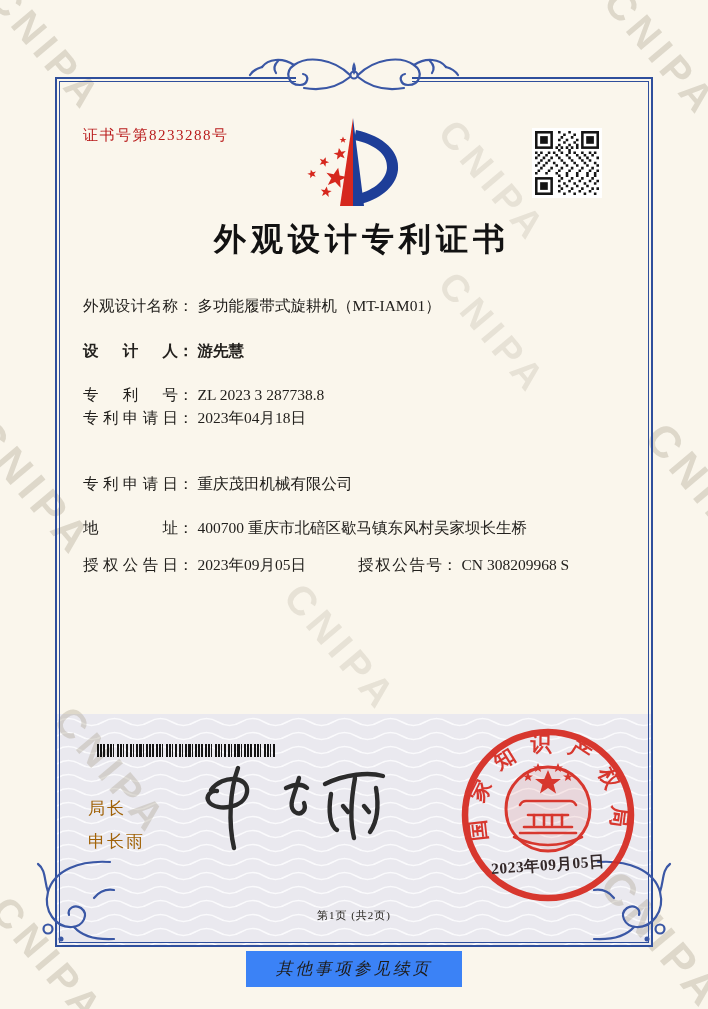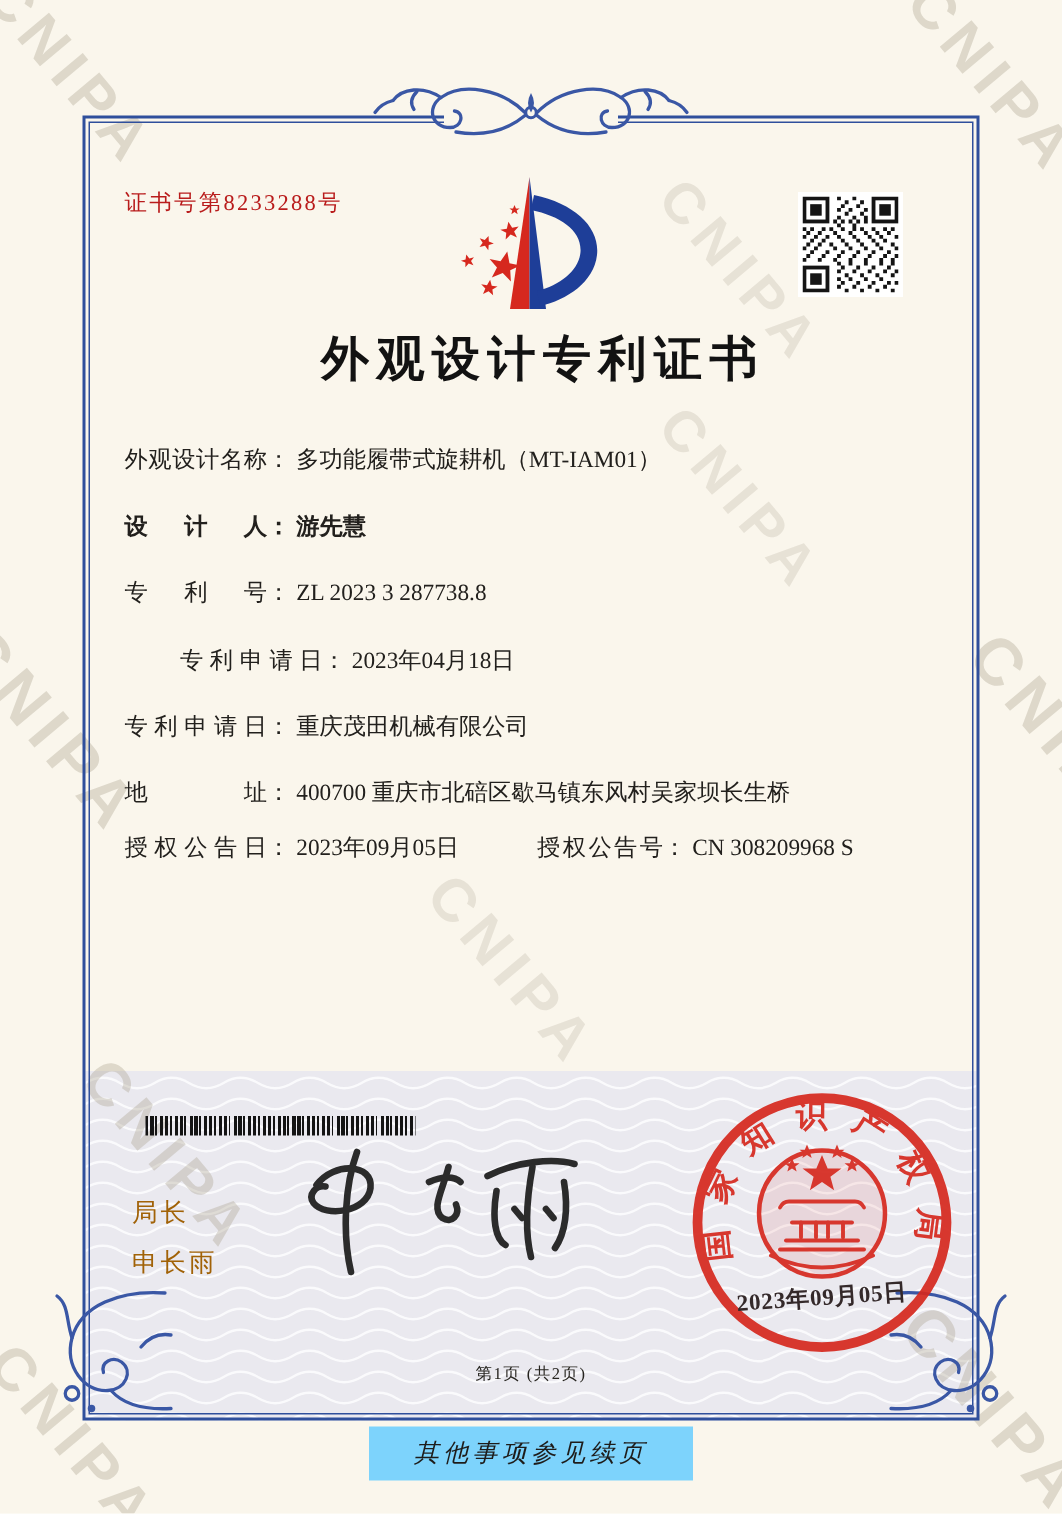--- a/index.html
+++ b/index.html
@@ -30,21 +30,21 @@
   .qr{position:absolute;left:3px;top:3px;}
   .title{position:absolute;z-index:4;left:16px;right:0;top:218px;text-align:center;
          font-size:32px;font-weight:700;letter-spacing:5px;color:#121212;}
   
   .row{position:absolute;z-index:4;left:83px;font-size:15.5px;color:#22201d;white-space:nowrap;}
   .flabel{display:inline-block;width:95px;text-align:justify;text-align-last:justify;vertical-align:top;}
   .flabel2{display:inline-block;width:84px;text-align:justify;text-align-last:justify;vertical-align:top;}
   .fcolon{display:inline-block;margin-right:4px;}
   .fvalue{display:inline-block;}
   .pair2{position:absolute;left:275px;top:0;white-space:nowrap;}
-  .r1{top:296px;} .r2{top:341px;font-weight:bold;} .r3{top:385px;} .r4{top:430px;margin-left:37px;}
+  .r1{top:296px;} .r2{top:341px;font-weight:bold;} .r3{top:385px;} .r4{top:408px;}
   .r5{top:474px;} .r6{top:518px;} .r7{top:555px;}
   
   .paras{position:absolute;z-index:4;left:83px;top:590px;width:545px;}
   .paras p{margin:0 0 9px 0;font-size:14.4px;line-height:22px;text-align:justify;
            text-indent:2.1em;font-style:italic;color:#1e1c1a;letter-spacing:0.3px;}
   
   .barcode{position:absolute;z-index:4;left:97px;top:744px;width:180px;height:13px;
            background:repeating-linear-gradient(90deg,#141414 0 2px,rgba(0,0,0,0) 2px 3.2px,
            #141414 3.2px 5.4px,rgba(0,0,0,0) 5.4px 6.4px,#141414 6.4px 7.6px,rgba(0,0,0,0) 7.6px 9.8px);}
   
@@ -52,21 +52,21 @@
           font-size:17px;line-height:33px;letter-spacing:2px;color:#a16207;}
   .sig{position:absolute;z-index:5;left:183px;top:760px;}
   
   .seal{position:absolute;z-index:5;left:456px;top:723px;opacity:0.92;}
   .sealdate{position:absolute;z-index:6;left:462px;top:855px;width:172px;text-align:center;
             font-size:15.5px;font-weight:600;letter-spacing:0.5px;color:#34292a;transform:rotate(-4deg);}
   
   .pageinfo{position:absolute;z-index:4;left:0;right:0;top:908px;text-align:center;
             font-size:11px;color:#26241f;letter-spacing:1px;}
   .footnote{position:absolute;z-index:4;left:50%;top:951px;transform:translateX(-50%);
-            background:#7dd3fc;padding:7px 30px;font-size:16.5px;font-style:italic;
+            background:#3b82f6;padding:7px 30px;font-size:16.5px;font-style:italic;
             letter-spacing:3px;color:#1e1c1a;white-space:nowrap;}
 </style>
 </head>
 <body>
 
 <div class="page">
 
   <span class="wm" style="left:-30px;top:25px;">CNIPA</span>
   <span class="wm" style="left:585px;top:30px;">CNIPA</span>
   <span class="wm light" style="left:420px;top:160px;font-size:38px;">CNIPA</span>

